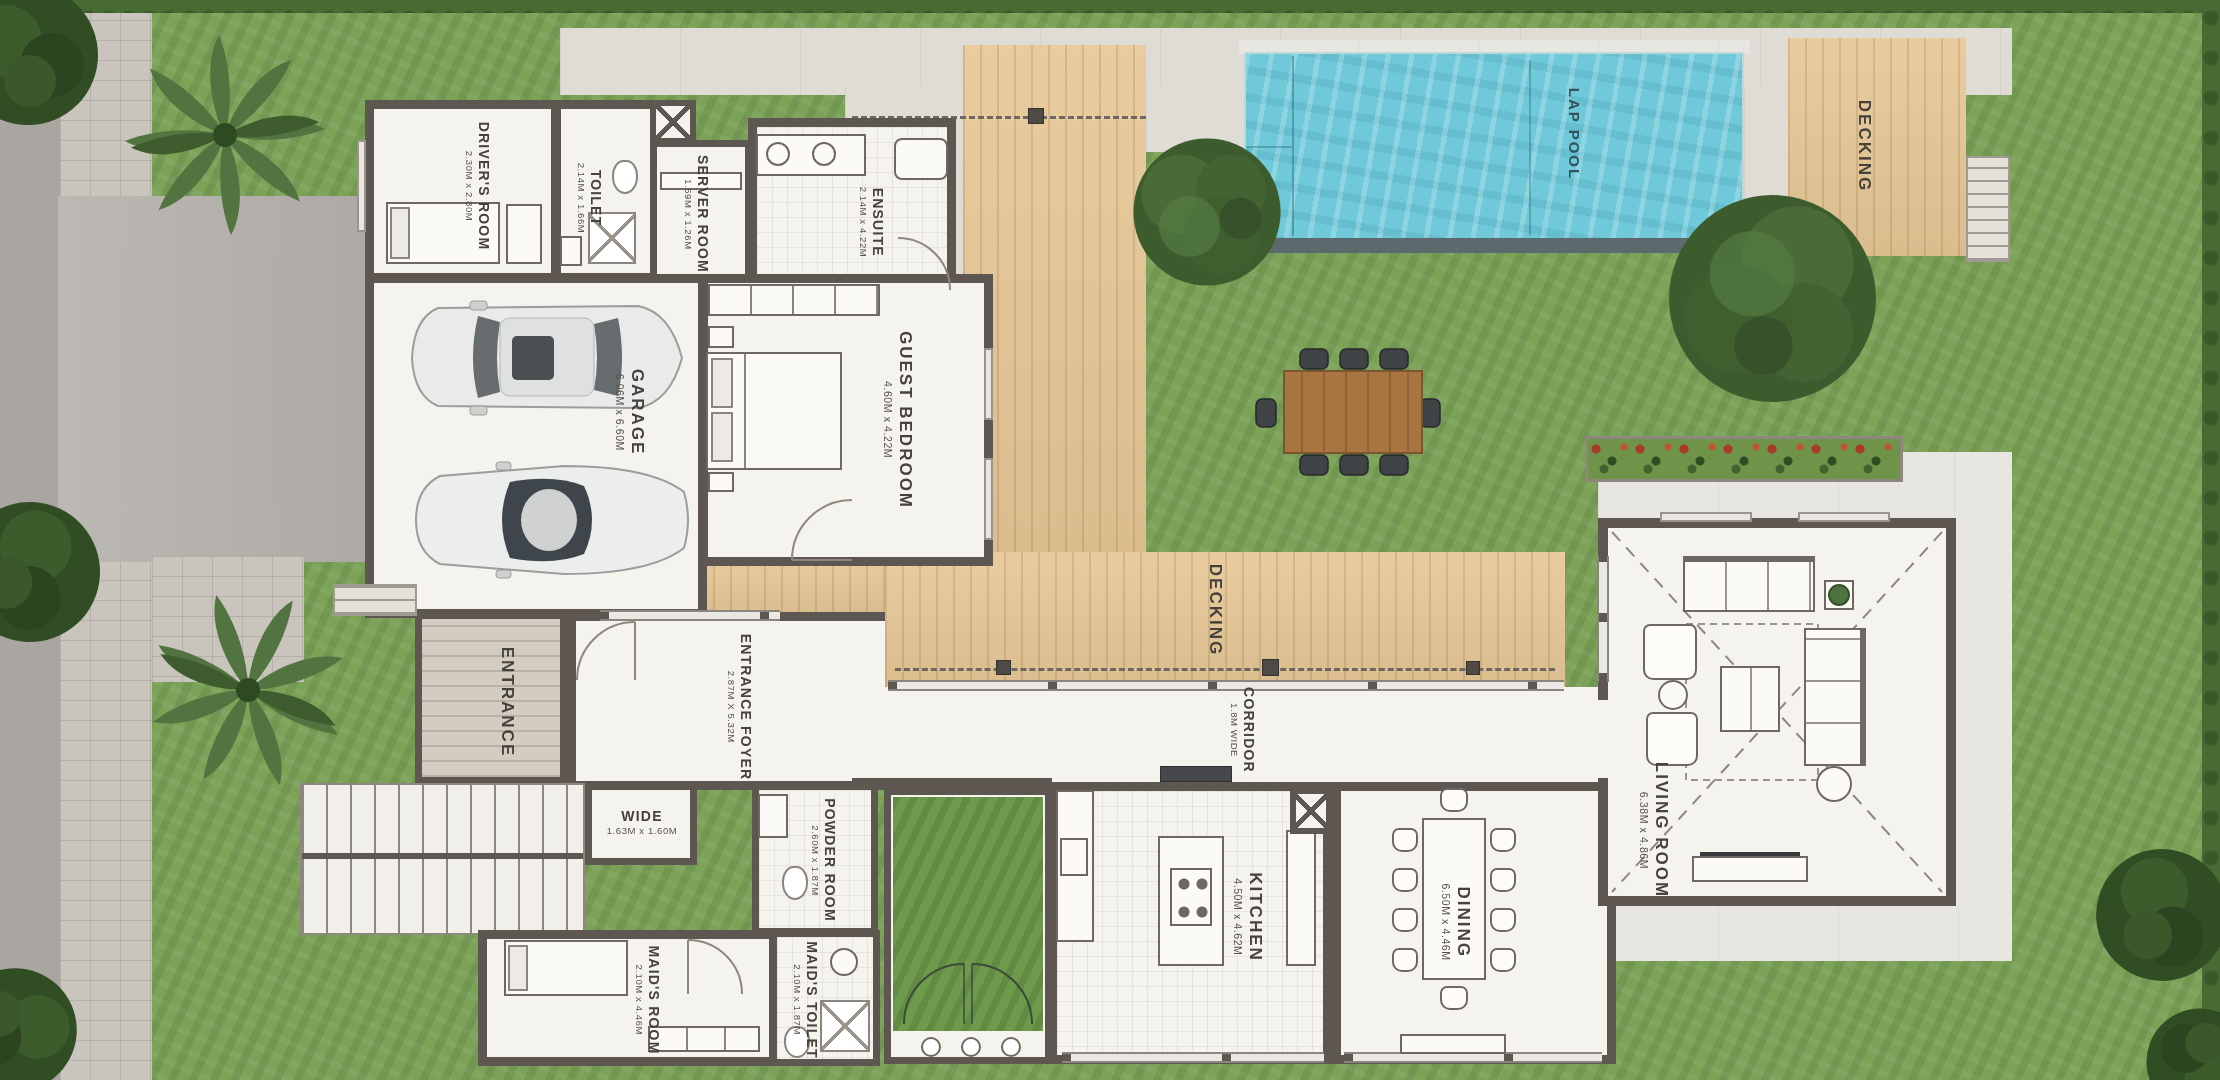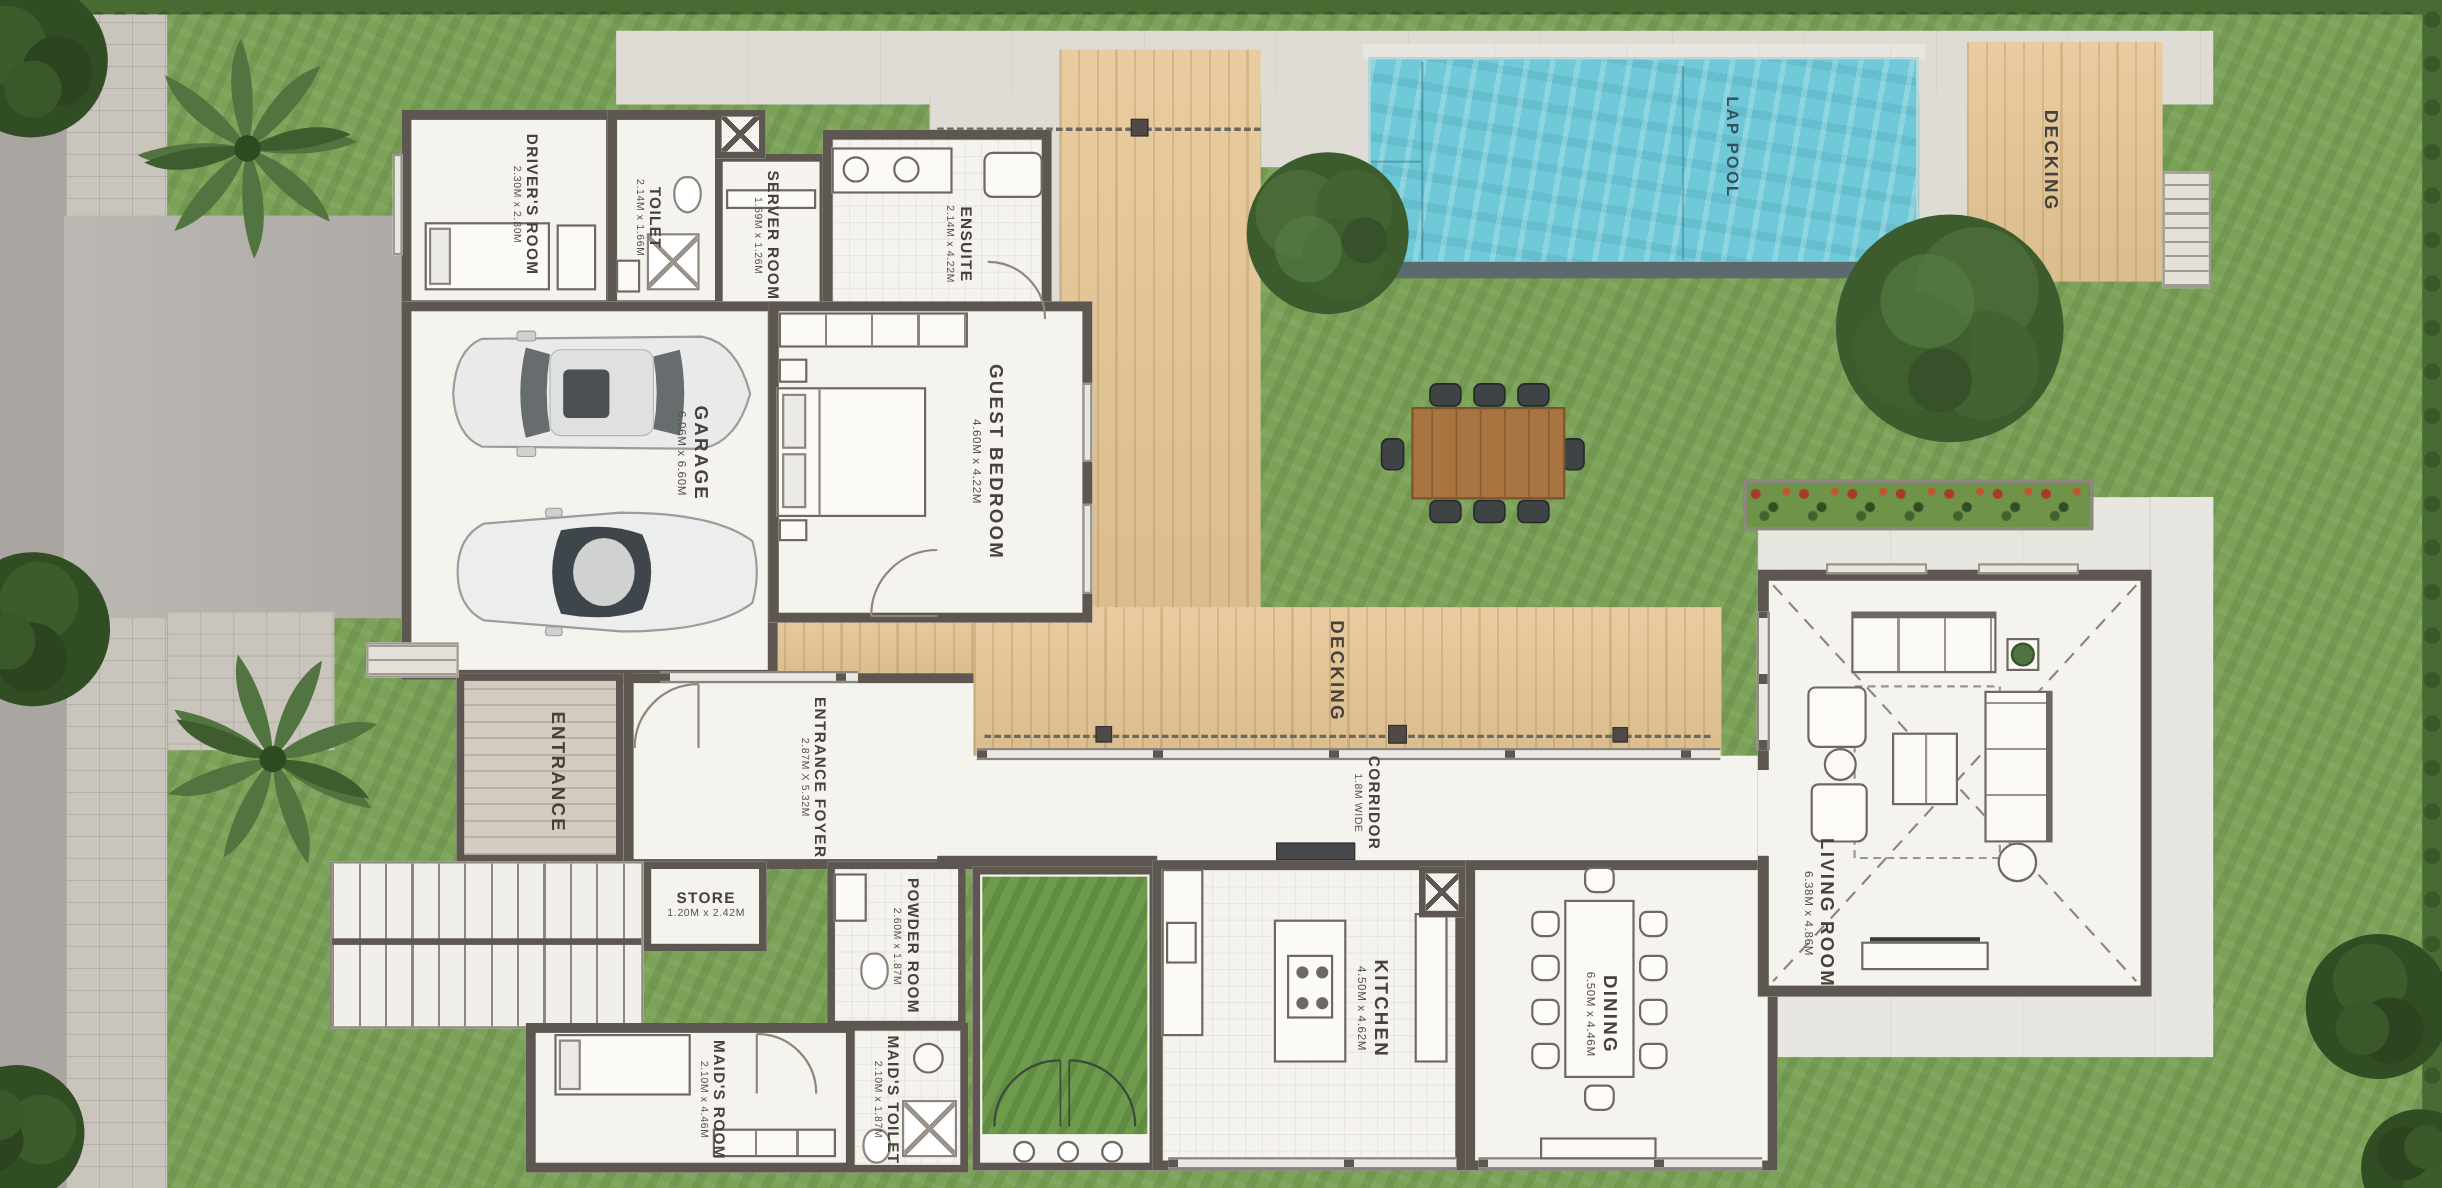--- a/index.html
+++ b/index.html
@@ -338,22 +338,22 @@
     <span class="dm">6.06M x 6.60M</span>
   </div>
   <div class="abs lbl" style="left:507px;top:702px;">
     <span class="nm">ENTRANCE</span>
   </div>
   <div class="abs lbl small" style="left:740px;top:707px;">
     <span class="nm">ENTRANCE FOYER</span>
     <span class="dm">2.87M X 5.32M</span>
   </div>
   <div class="abs lbl h small" style="left:642px;top:822px;">
-    <span class="nm">STORE</span>
-    <span class="dm">1.20M x 2.42M</span>
+    <span class="nm">WIDE</span>
+    <span class="dm">1.63M x 1.60M</span>
   </div>
   <div class="abs lbl small" style="left:824px;top:860px;">
     <span class="nm">POWDER ROOM</span>
     <span class="dm">2.60M x 1.87M</span>
   </div>
   <div class="abs lbl small" style="left:648px;top:1000px;">
     <span class="nm">MAID'S ROOM</span>
     <span class="dm">2.10M x 4.46M</span>
   </div>
   <div class="abs lbl small" style="left:806px;top:1000px;">

